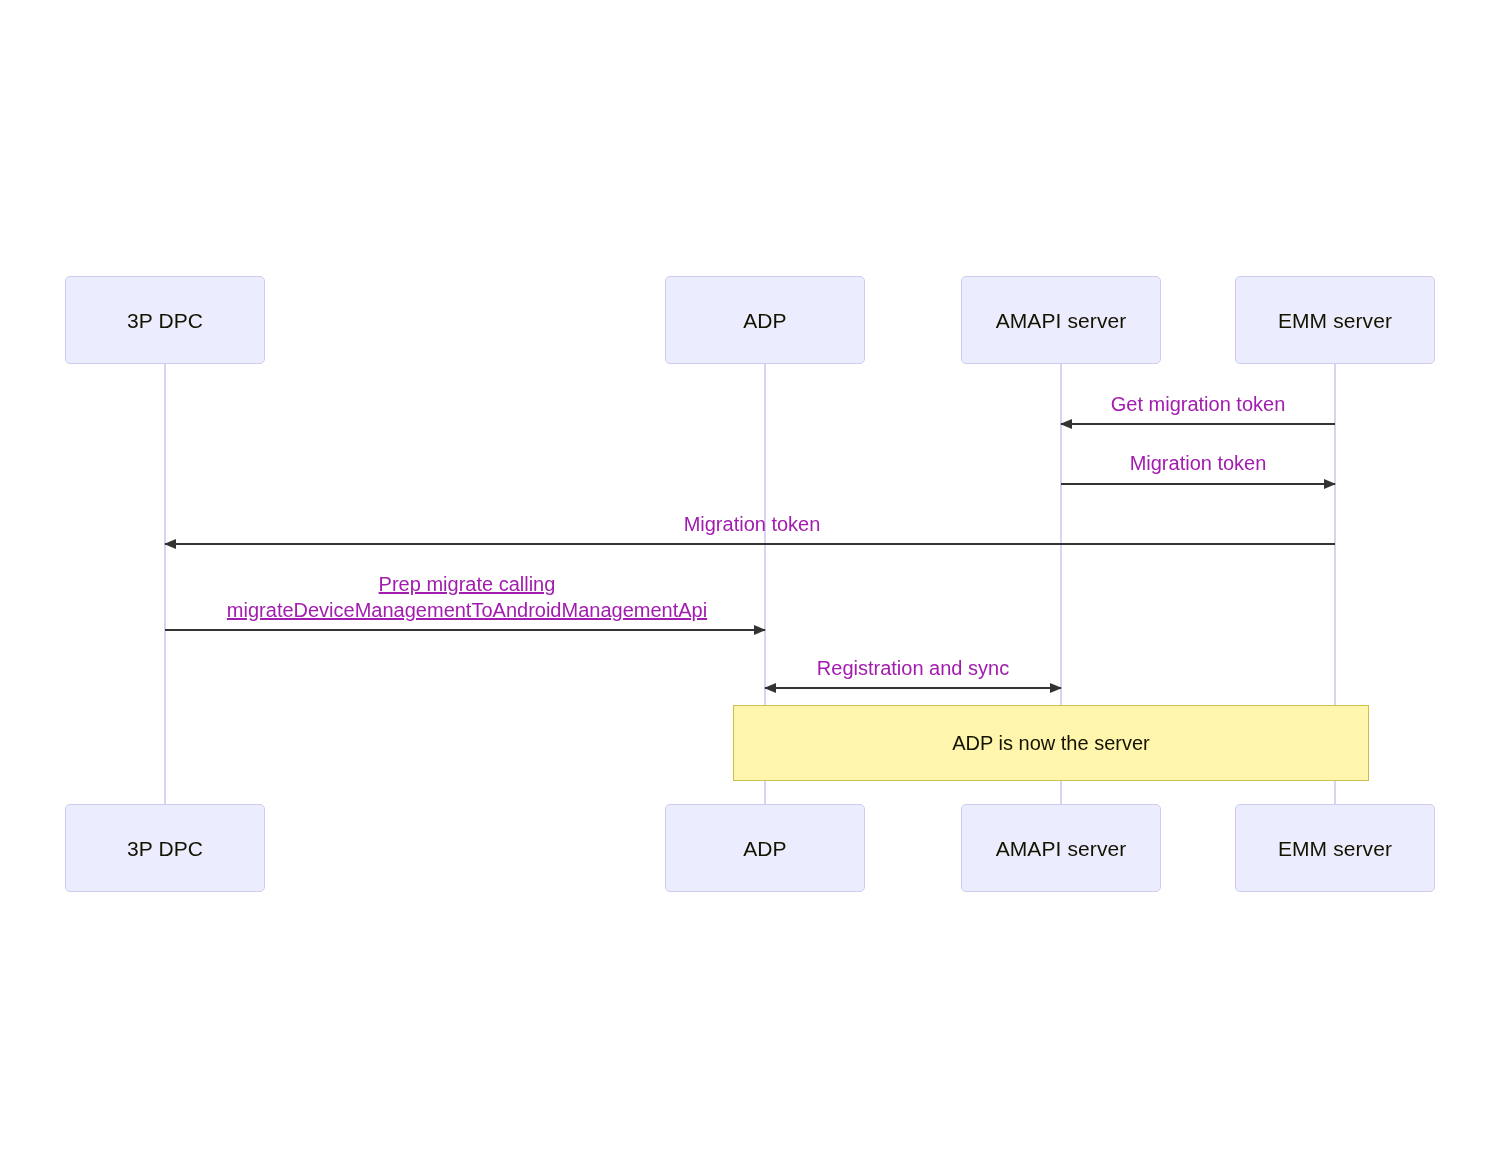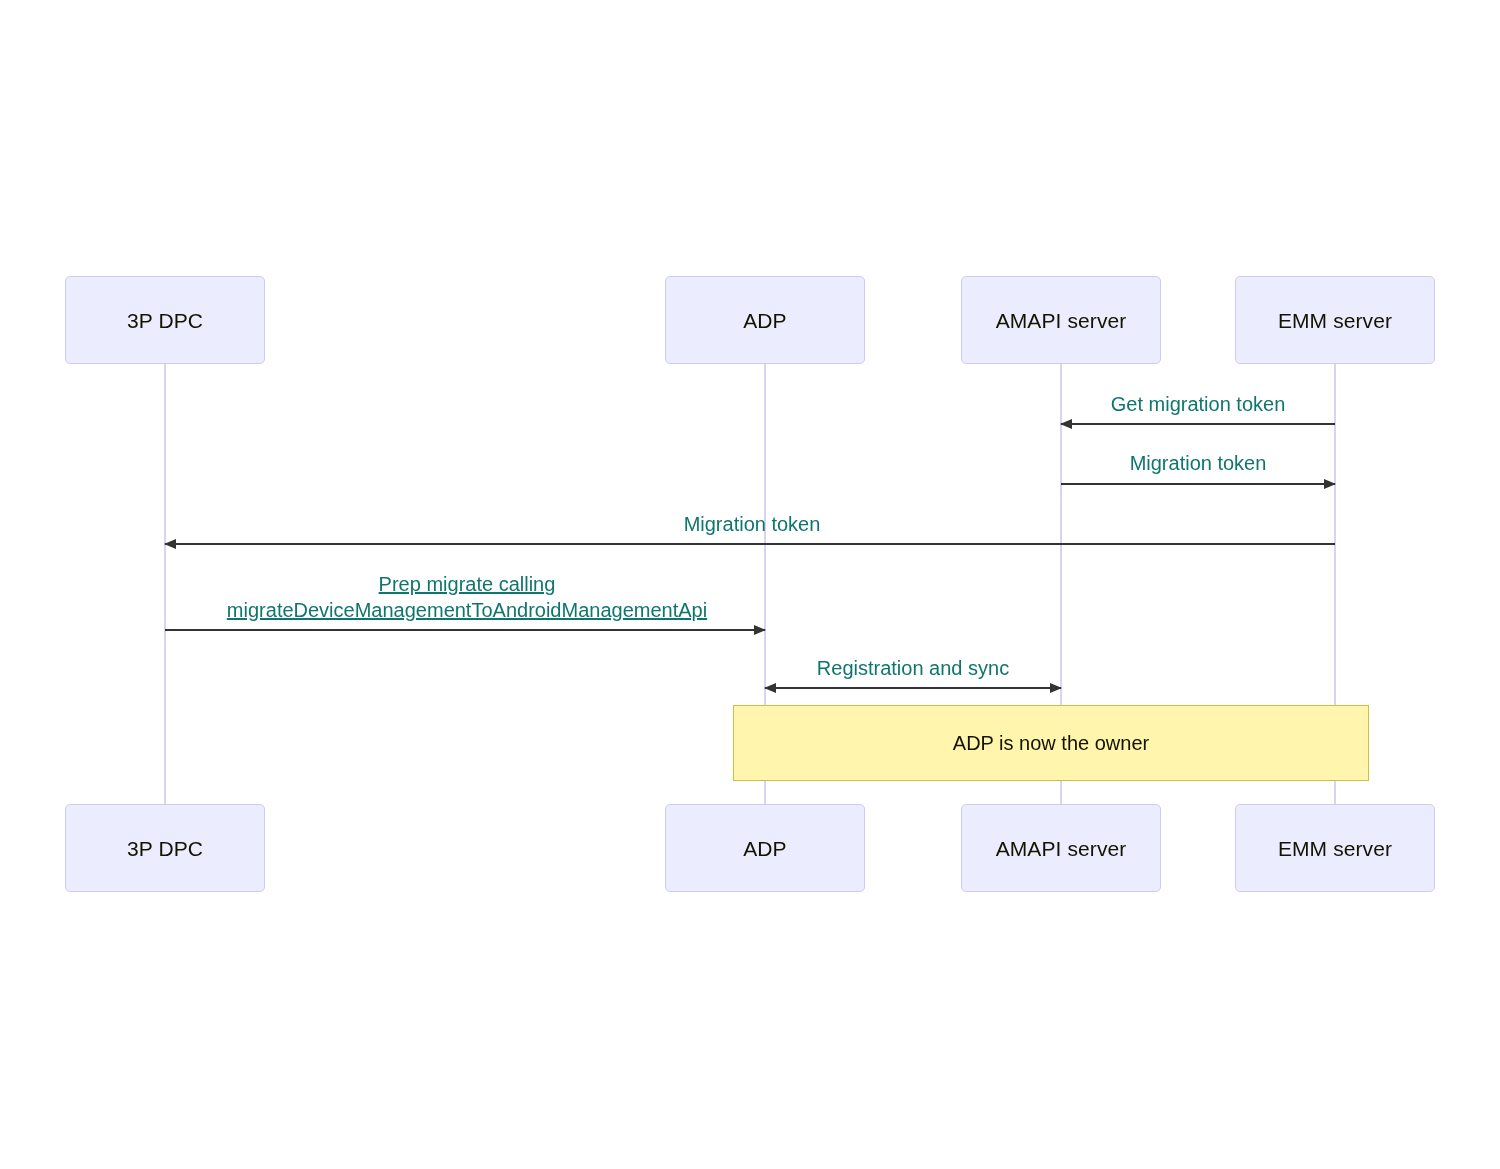--- a/index.html
+++ b/index.html
@@ -60,21 +60,21 @@
     color: #131300;
     font-size: 20px;
     line-height: 1.32;
     font-family: "Liberation Sans", sans-serif;
   }
   
   .msg-label {
     position: absolute;
     transform: translateX(-50%);
     text-align: center;
-    color: #0f766e;
+    color: #a21caf;
     font-size: 20px;
     line-height: 1.28;
     font-family: "Liberation Sans", sans-serif;
     white-space: pre;
     pointer-events: none;
   }
 </style>
 </head>
 <body>
 
@@ -139,18 +139,18 @@
       <div class="msg-label" style="left: 1198px; top: 451px;">Migration token</div>
       <div class="msg-label" style="left: 752px; top: 512px;">Migration token</div>
       <div class="msg-label" style="left: 467px; top: 572px; text-decoration: underline;">Prep migrate calling
 migrateDeviceManagementToAndroidManagementApi</div>
       <div class="msg-label" style="left: 913px; top: 656px; text-align: center;">Registration and sync</div>
     </div>
 
   <div id="notes">
       <div class="note-box" style="left: 733px; top: 705px; width: 636px; height: 76px;">
         <div>
-          <div>ADP is now the owner</div>
+          <div>ADP is now the server</div>
         </div>
       </div>
     </div>
 
 </div>
 
 </body></html>

